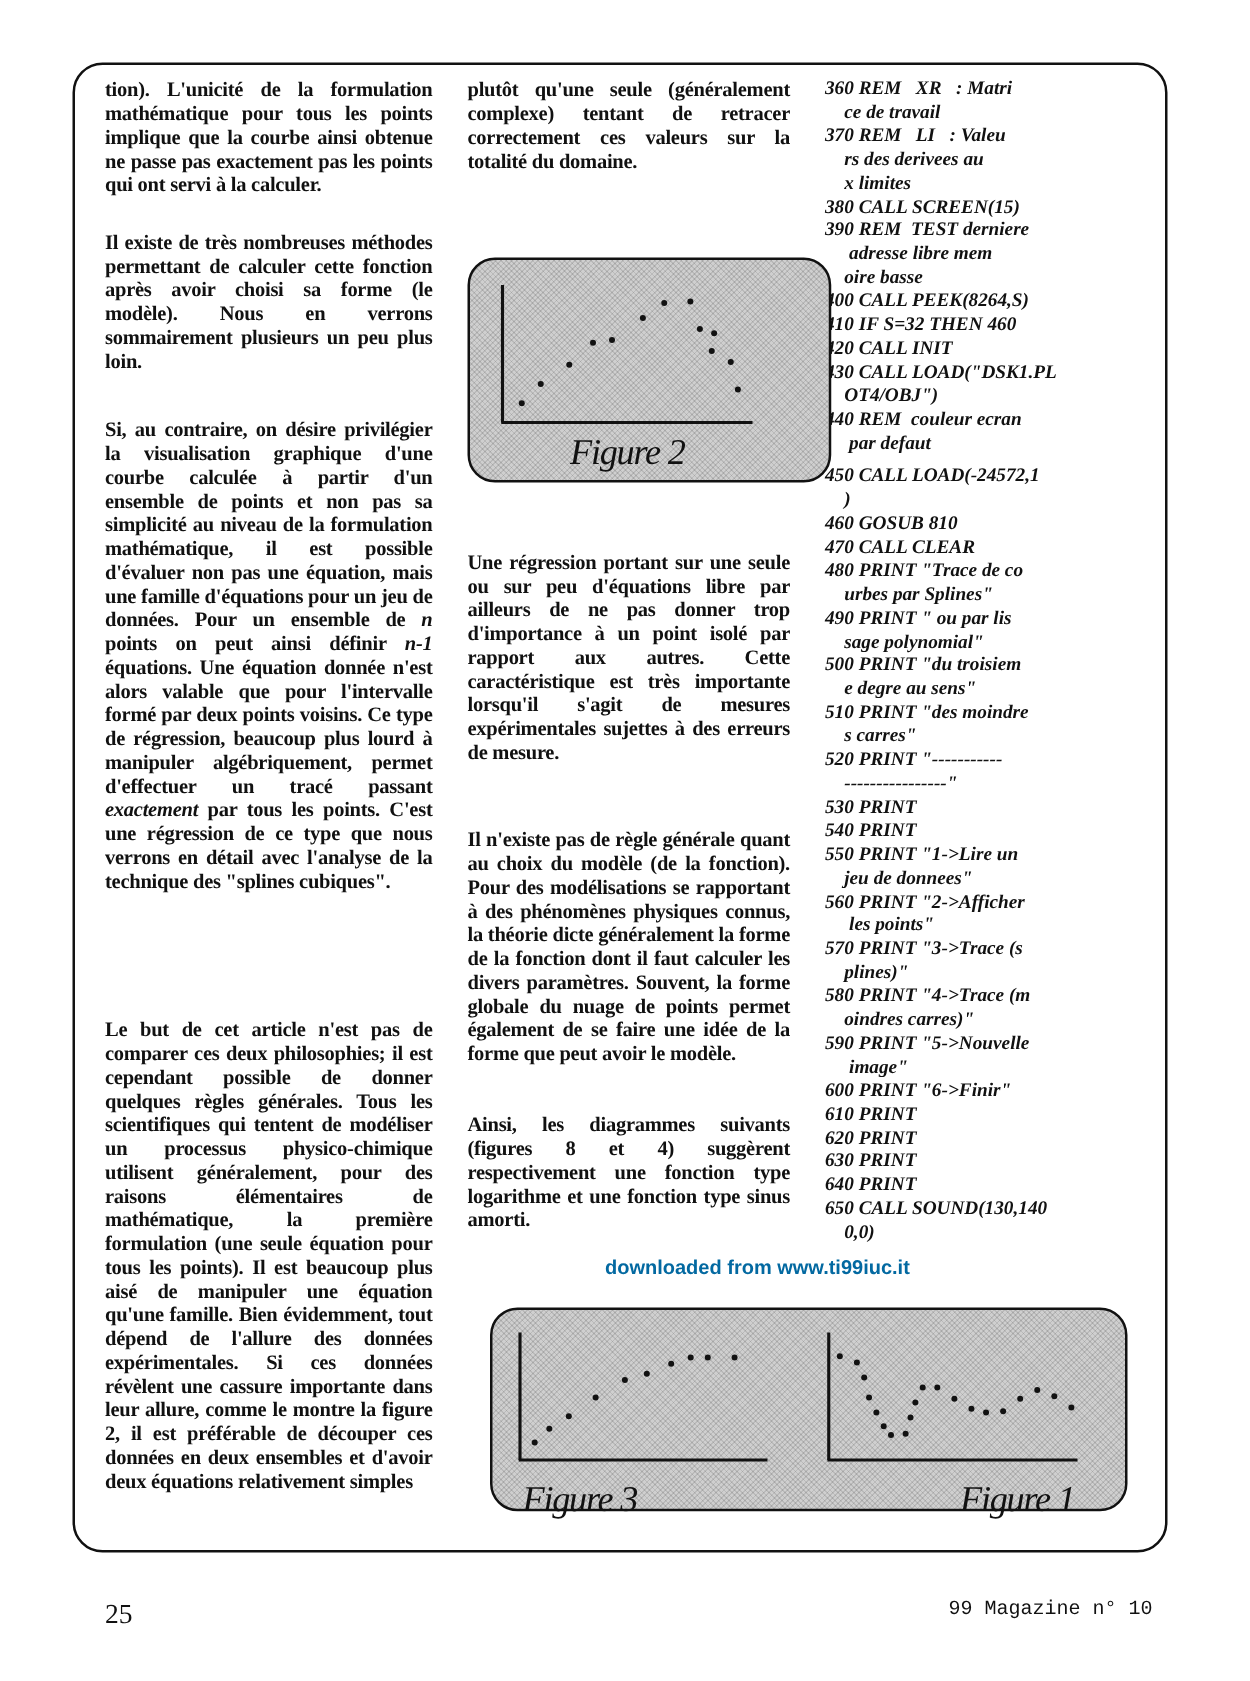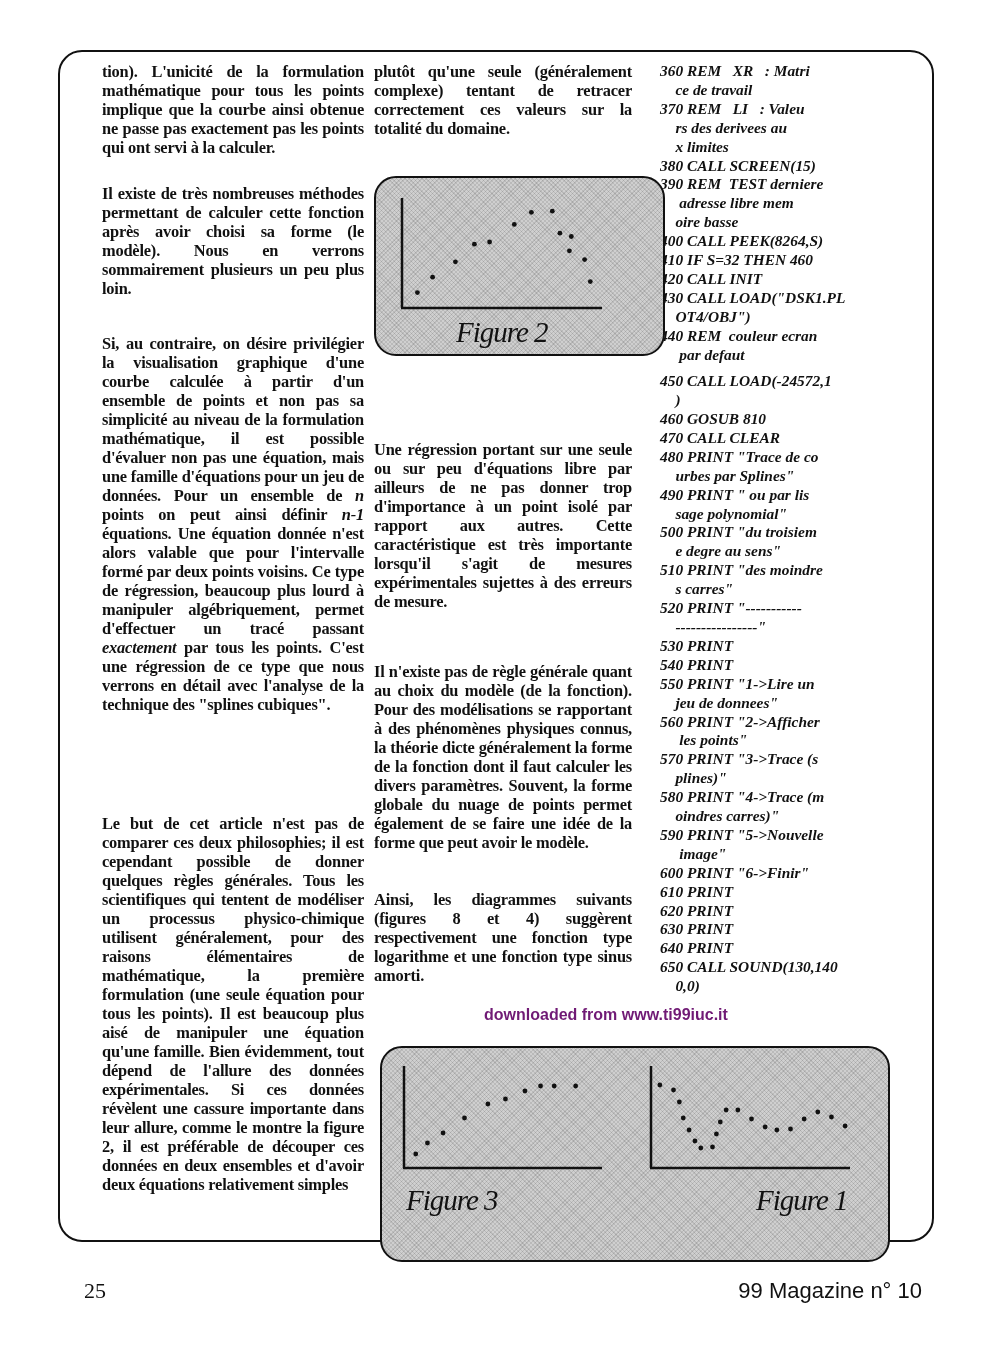--- a/index.html
+++ b/index.html
@@ -8,53 +8,53 @@
     position:absolute; left:58px; top:50px; width:876px; height:1192px;
     border:2.5px solid #111; border-radius:24px; box-sizing:border-box;
   }
   .col {
     position:absolute; font-family:"Liberation Serif", serif; font-size:16.4px;
     line-height:19px; text-align:justify; font-weight:bold; letter-spacing:-0.2px;
   }
   .col1 { left:84px; top:62px; width:262px; }
   .col2 { left:374px; top:62px; width:258px; }
   .col2 .para { position:absolute; left:0; width:258px; }
-  .col1 .para { position:absolute; left:0; width:262px;margin-left:18px; }
+  .col1 .para { position:absolute; left:0; width:262px; }
   em { font-style:italic; }
   .code {
     position:absolute; left:660px; top:62px; width:260px;
     font-family:Liberation Serif, serif; font-style:italic; font-weight:bold;
     font-size:15.4px; line-height:18.9px; white-space:pre;
   }
   .code .line { display:block; }
   .figbox {
     position:absolute; border:2.5px solid #111; border-radius:22px; box-sizing:border-box;
     background-color:#cfcfcf;
     background-image:
       repeating-linear-gradient(45deg, rgba(0,0,0,0.10) 0 1px, transparent 1px 3px),
       repeating-linear-gradient(-45deg, rgba(0,0,0,0.10) 0 1px, transparent 1px 3px);
   }
-  .fig2 { left:374px; top:176px; width:291px; height:180px; }
-  .fig34 { left:380px; top:1046px; width:510px; height:216px; }
+  .fig2 { left:374px; top:206px; width:291px; height:180px; }
+  .fig34 { left:392px; top:1046px; width:510px; height:163px; }
   .figsvg { position:absolute; left:0; top:0; }
   .figlabel {
     position:absolute; font-family:"Liberation Serif", serif; font-style:italic;
     font-size:29px; color:#111; letter-spacing:-1px;
   }
   .watermark {
     position:absolute; left:484px; top:1006px; font-family:"Liberation Sans", sans-serif;
-    font-weight:bold; font-size:16px; color:#701a75;
+    font-weight:bold; font-size:16px; color:#0369a1;
   }
   .pagenum {
     position:absolute; left:84px; top:1278px; font-family:"Liberation Serif", serif;
     font-size:22px;
   }
   .magname {
-    position:absolute; right:78px; top:1278px; font-family:Liberation Sans, sans-serif;
-    font-size:22px;
+    position:absolute; right:78px; top:1278px; font-family:Liberation Mono, monospace;
+    font-size:16px;
   }
 </style>
 </head>
 <body>
 
 <div class="frame"></div>
 
 <div class="col col1">
   <div class="para" style="top:0">tion). L'unicité de la formulation mathématique pour tous les points implique que la courbe ainsi obtenue ne passe pas exactement pas les points qui ont servi à la calculer.</div>
   <div class="para" style="top:122px">Il existe de très nombreuses méthodes permettant de calculer cette fonction après avoir choisi sa forme (le modèle). Nous en verrons sommairement plusieurs un peu plus loin.</div>

